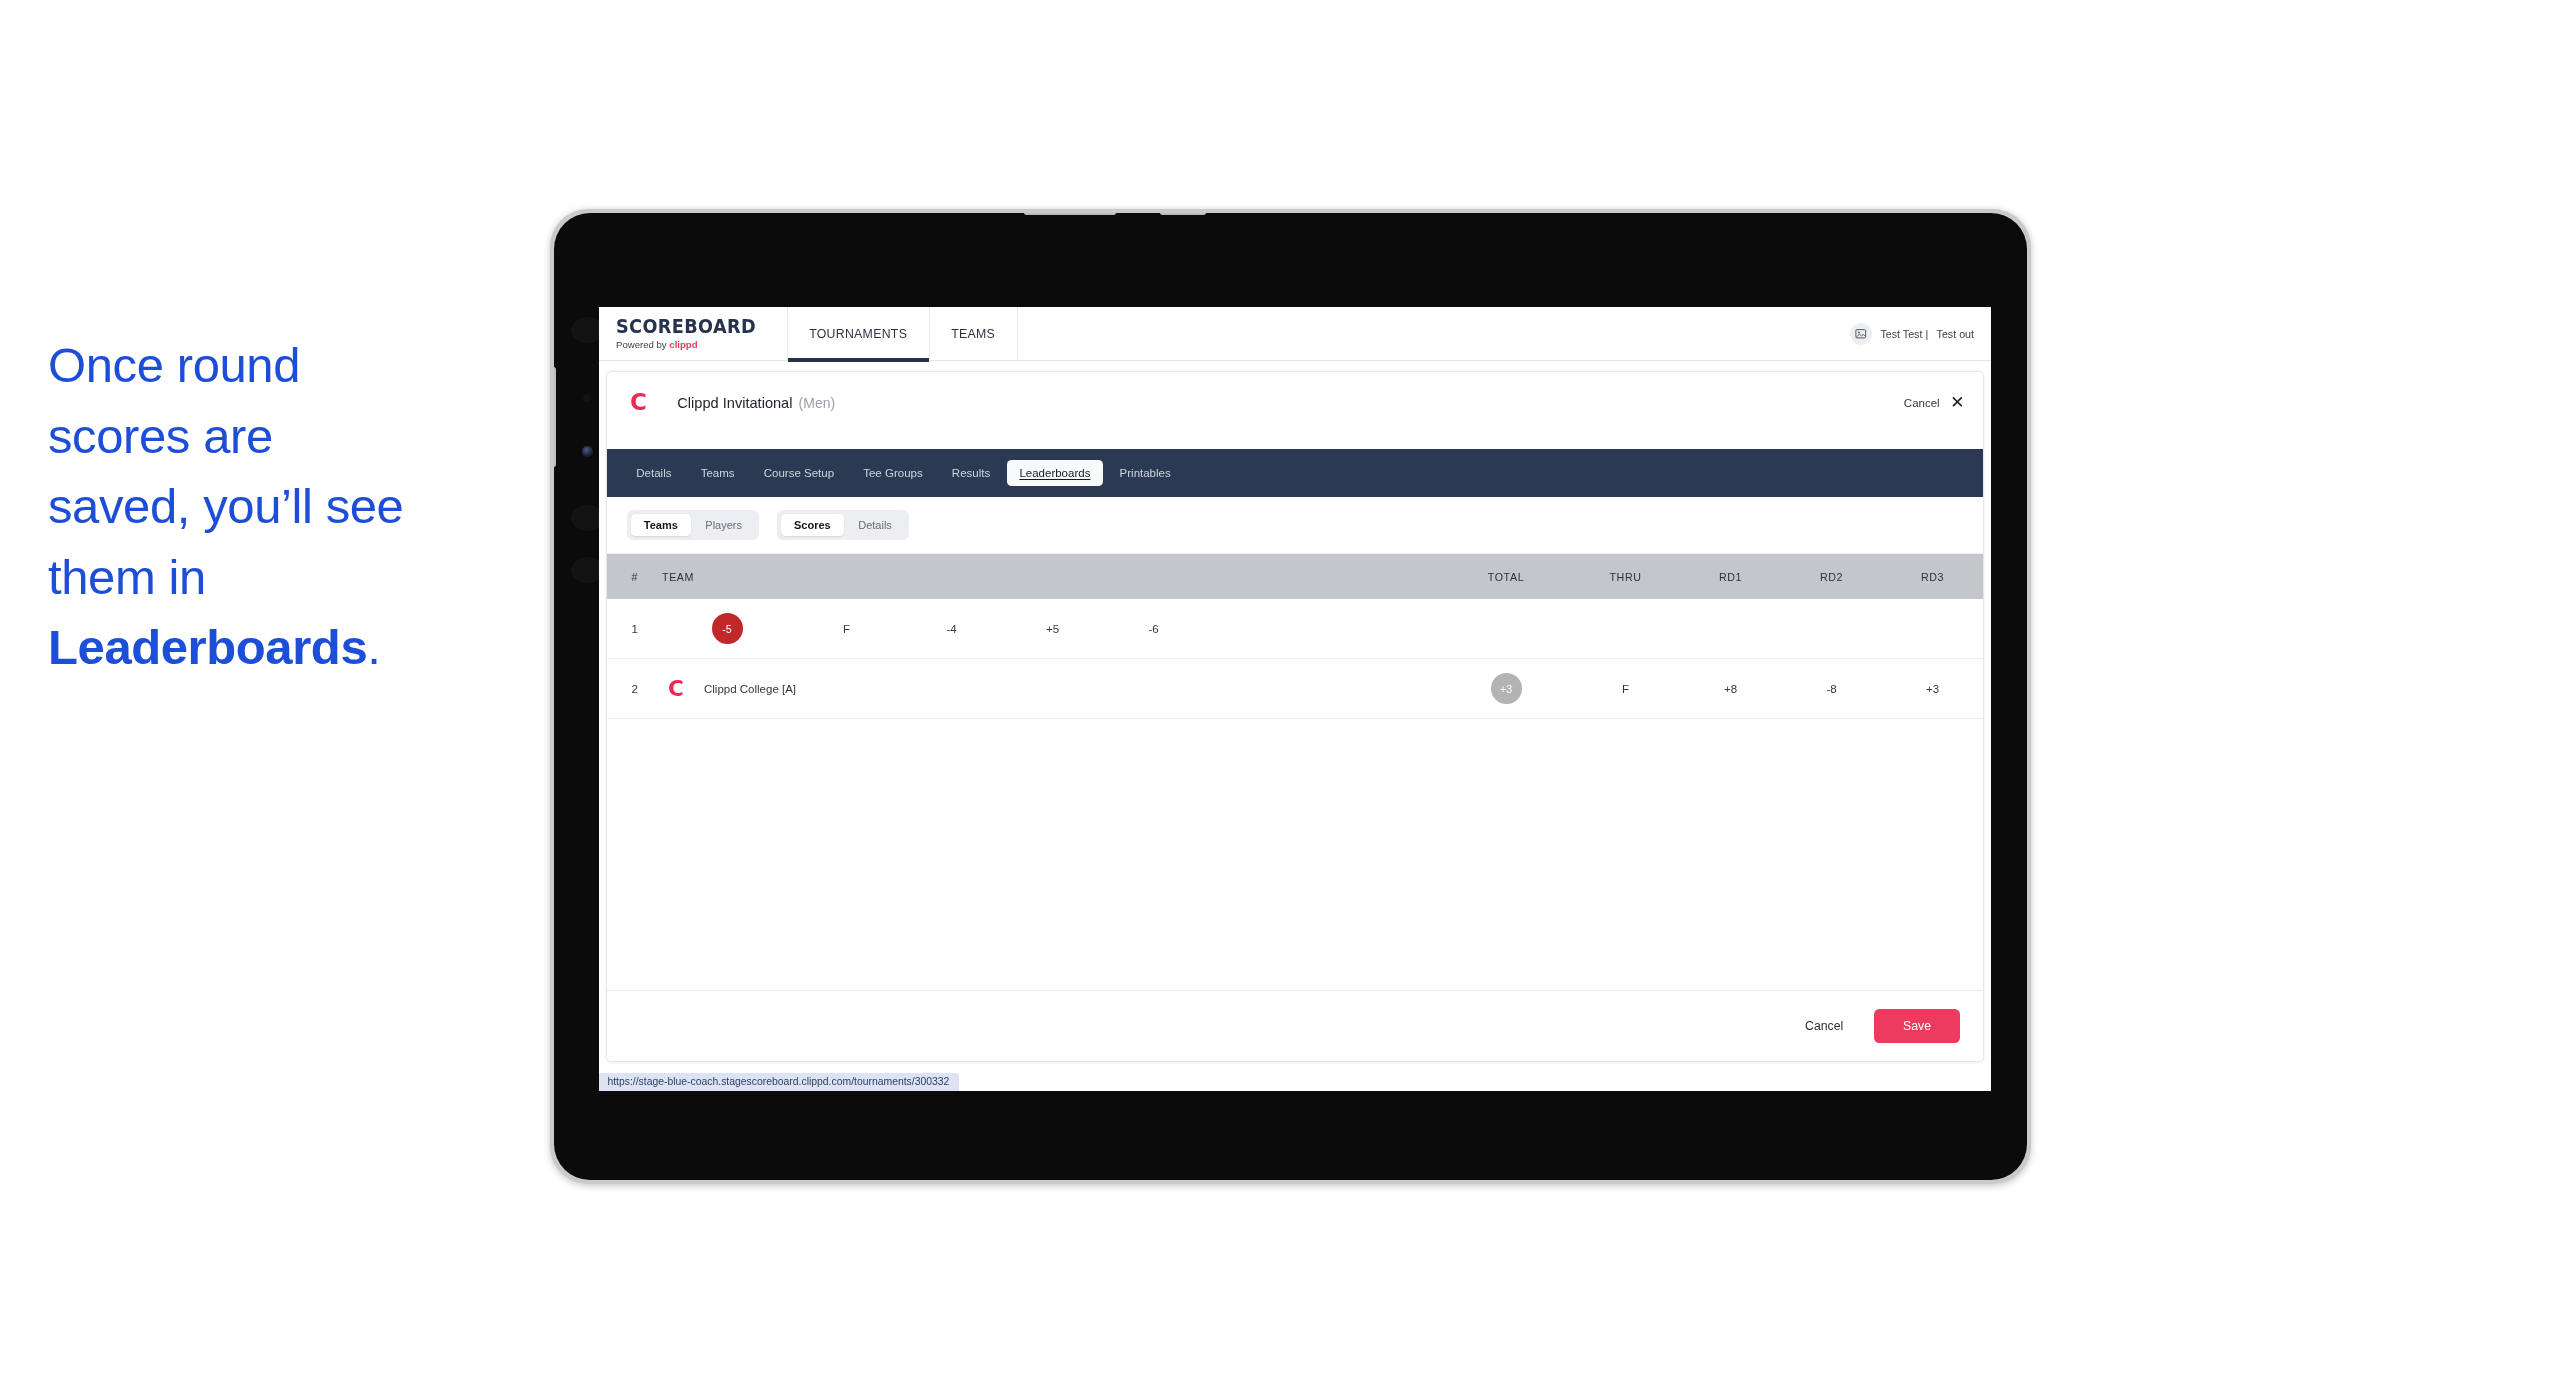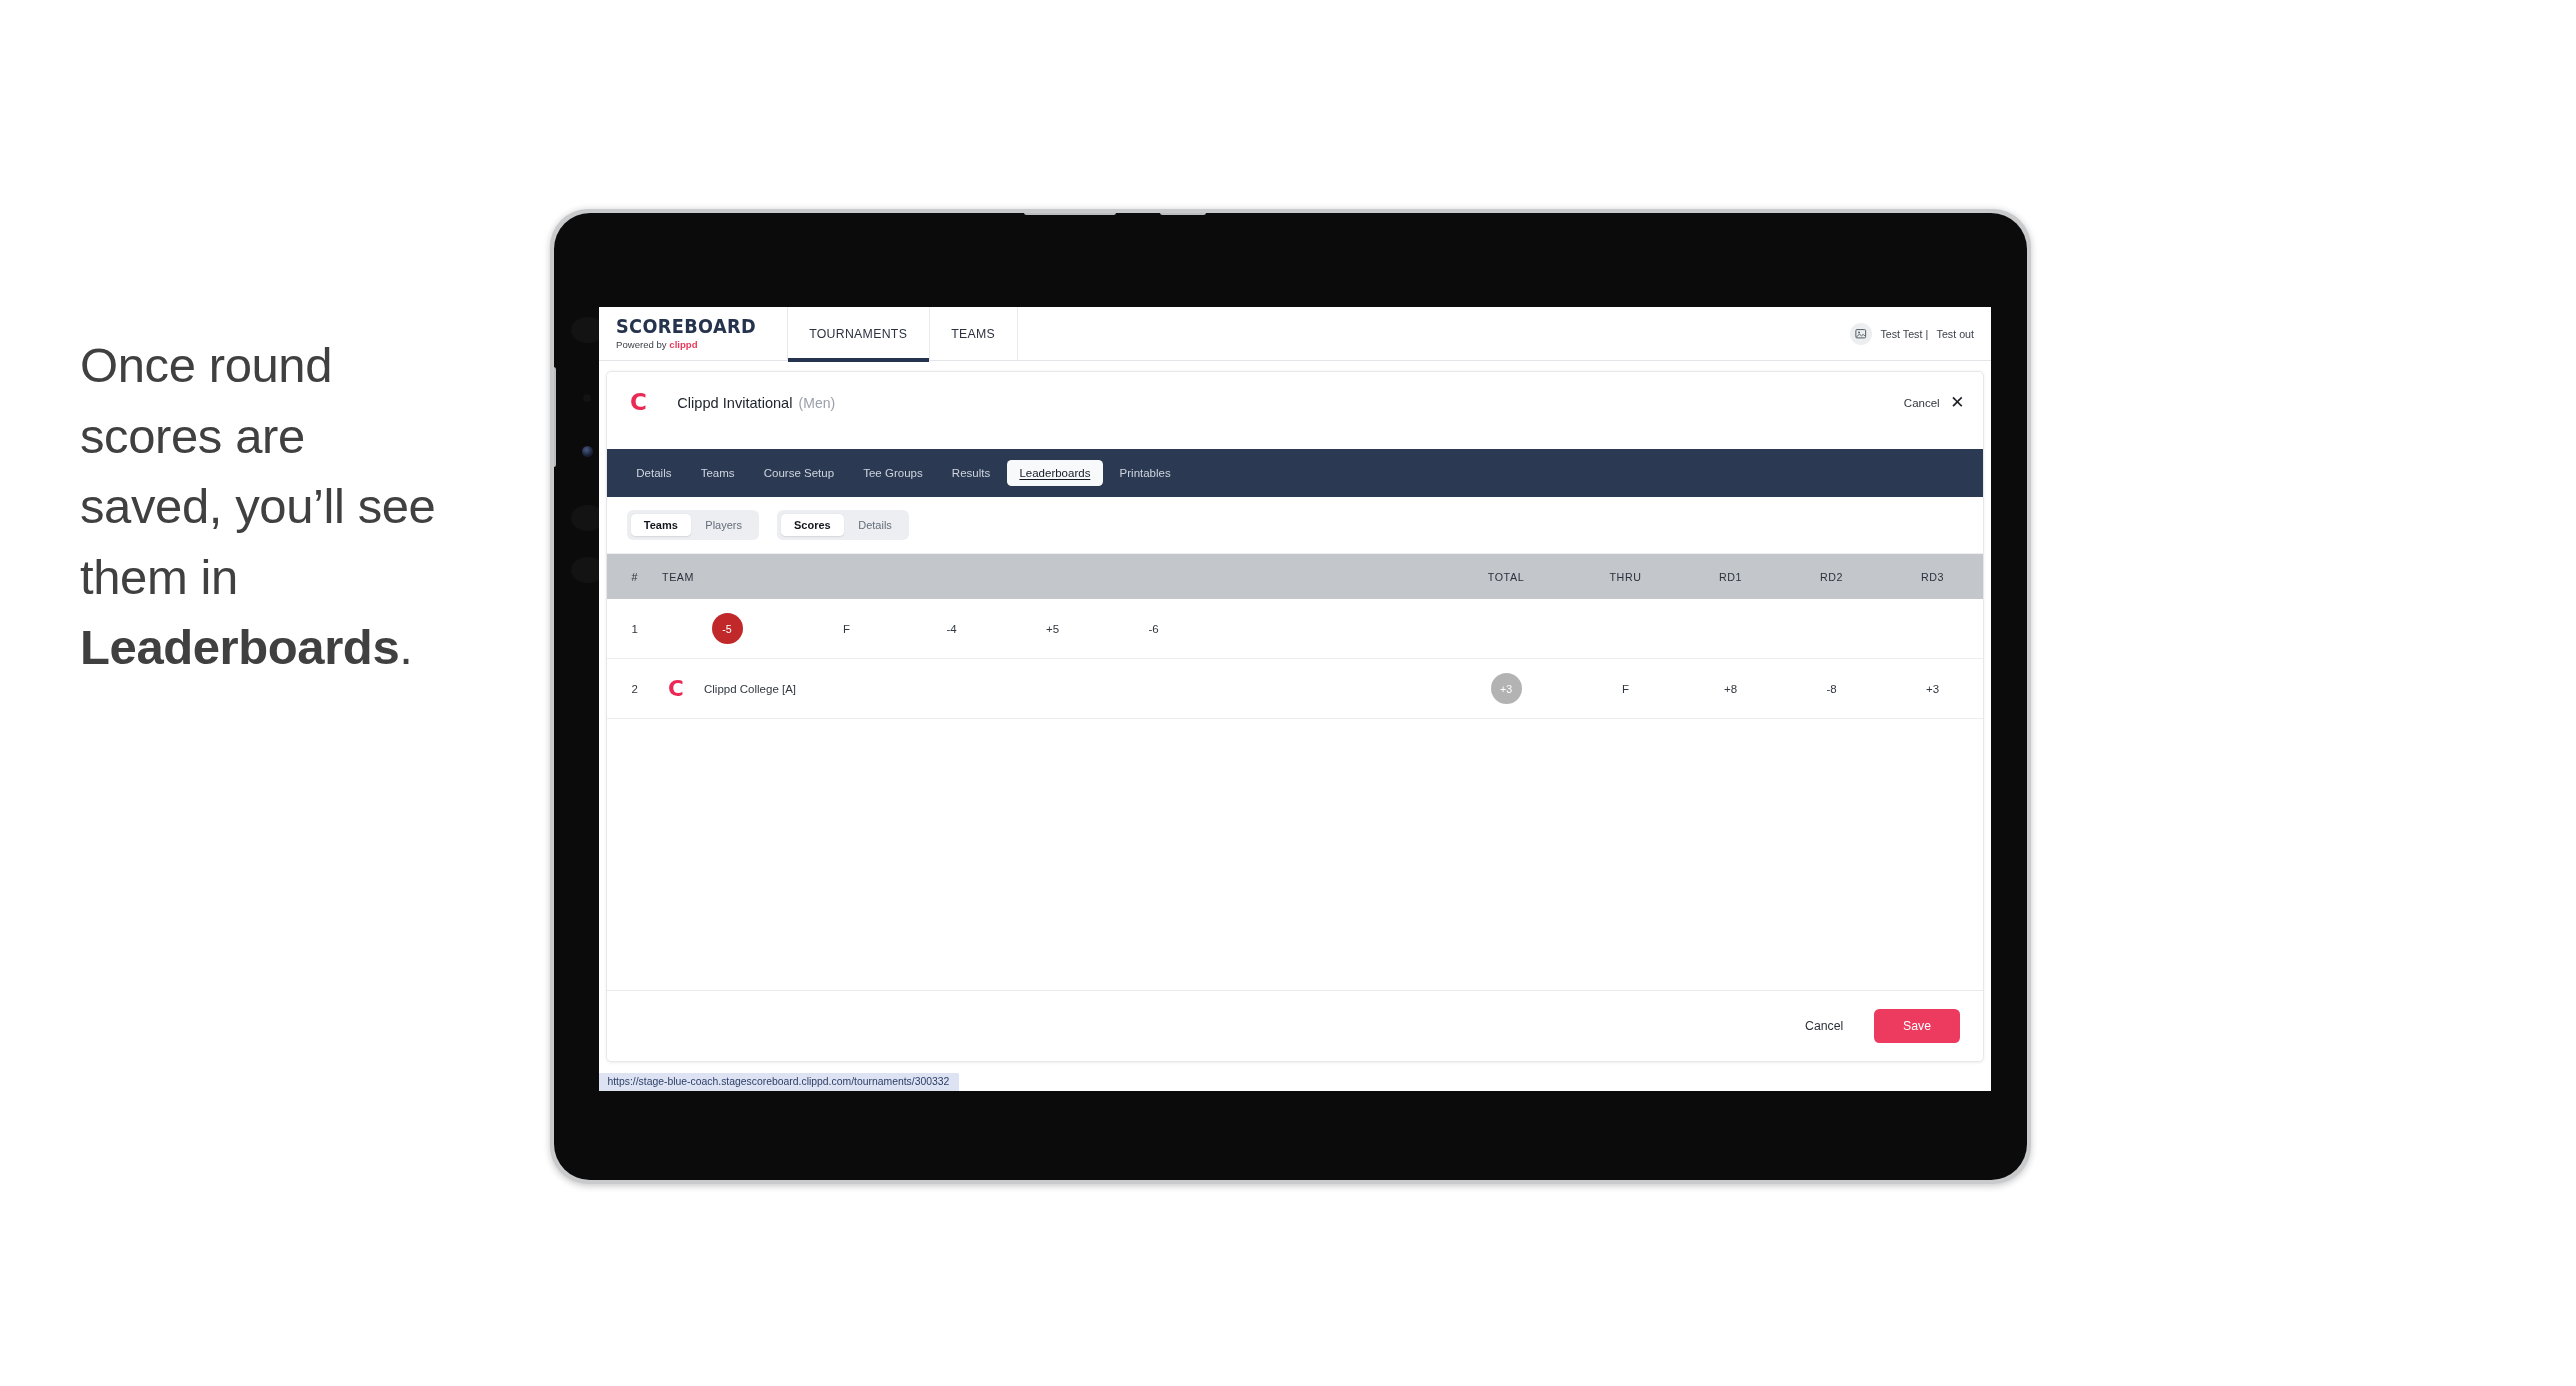--- a/index.html
+++ b/index.html
@@ -12,24 +12,23 @@
   }
   .stage { position: relative; width: 2576px; height: 1386px; background:#fff; }
 
   
   .caption {
     position: absolute;
     left: 48px; top: 330px;
     width: 476px;
     font-size: 49px;
     line-height: 1.44;
-    color: #404040;
+    color: #1d4ed8;
     font-weight: 400;
     letter-spacing: -0.4px;
-    margin-left: 32px;
   }
   .caption b { font-weight: 700; }
 
   
   .tablet {
     position: absolute;
     left: 550px; top: 209px;
     width: 1481px; height: 975px;
     background: #c9cacb;
     border-radius: 38px;

